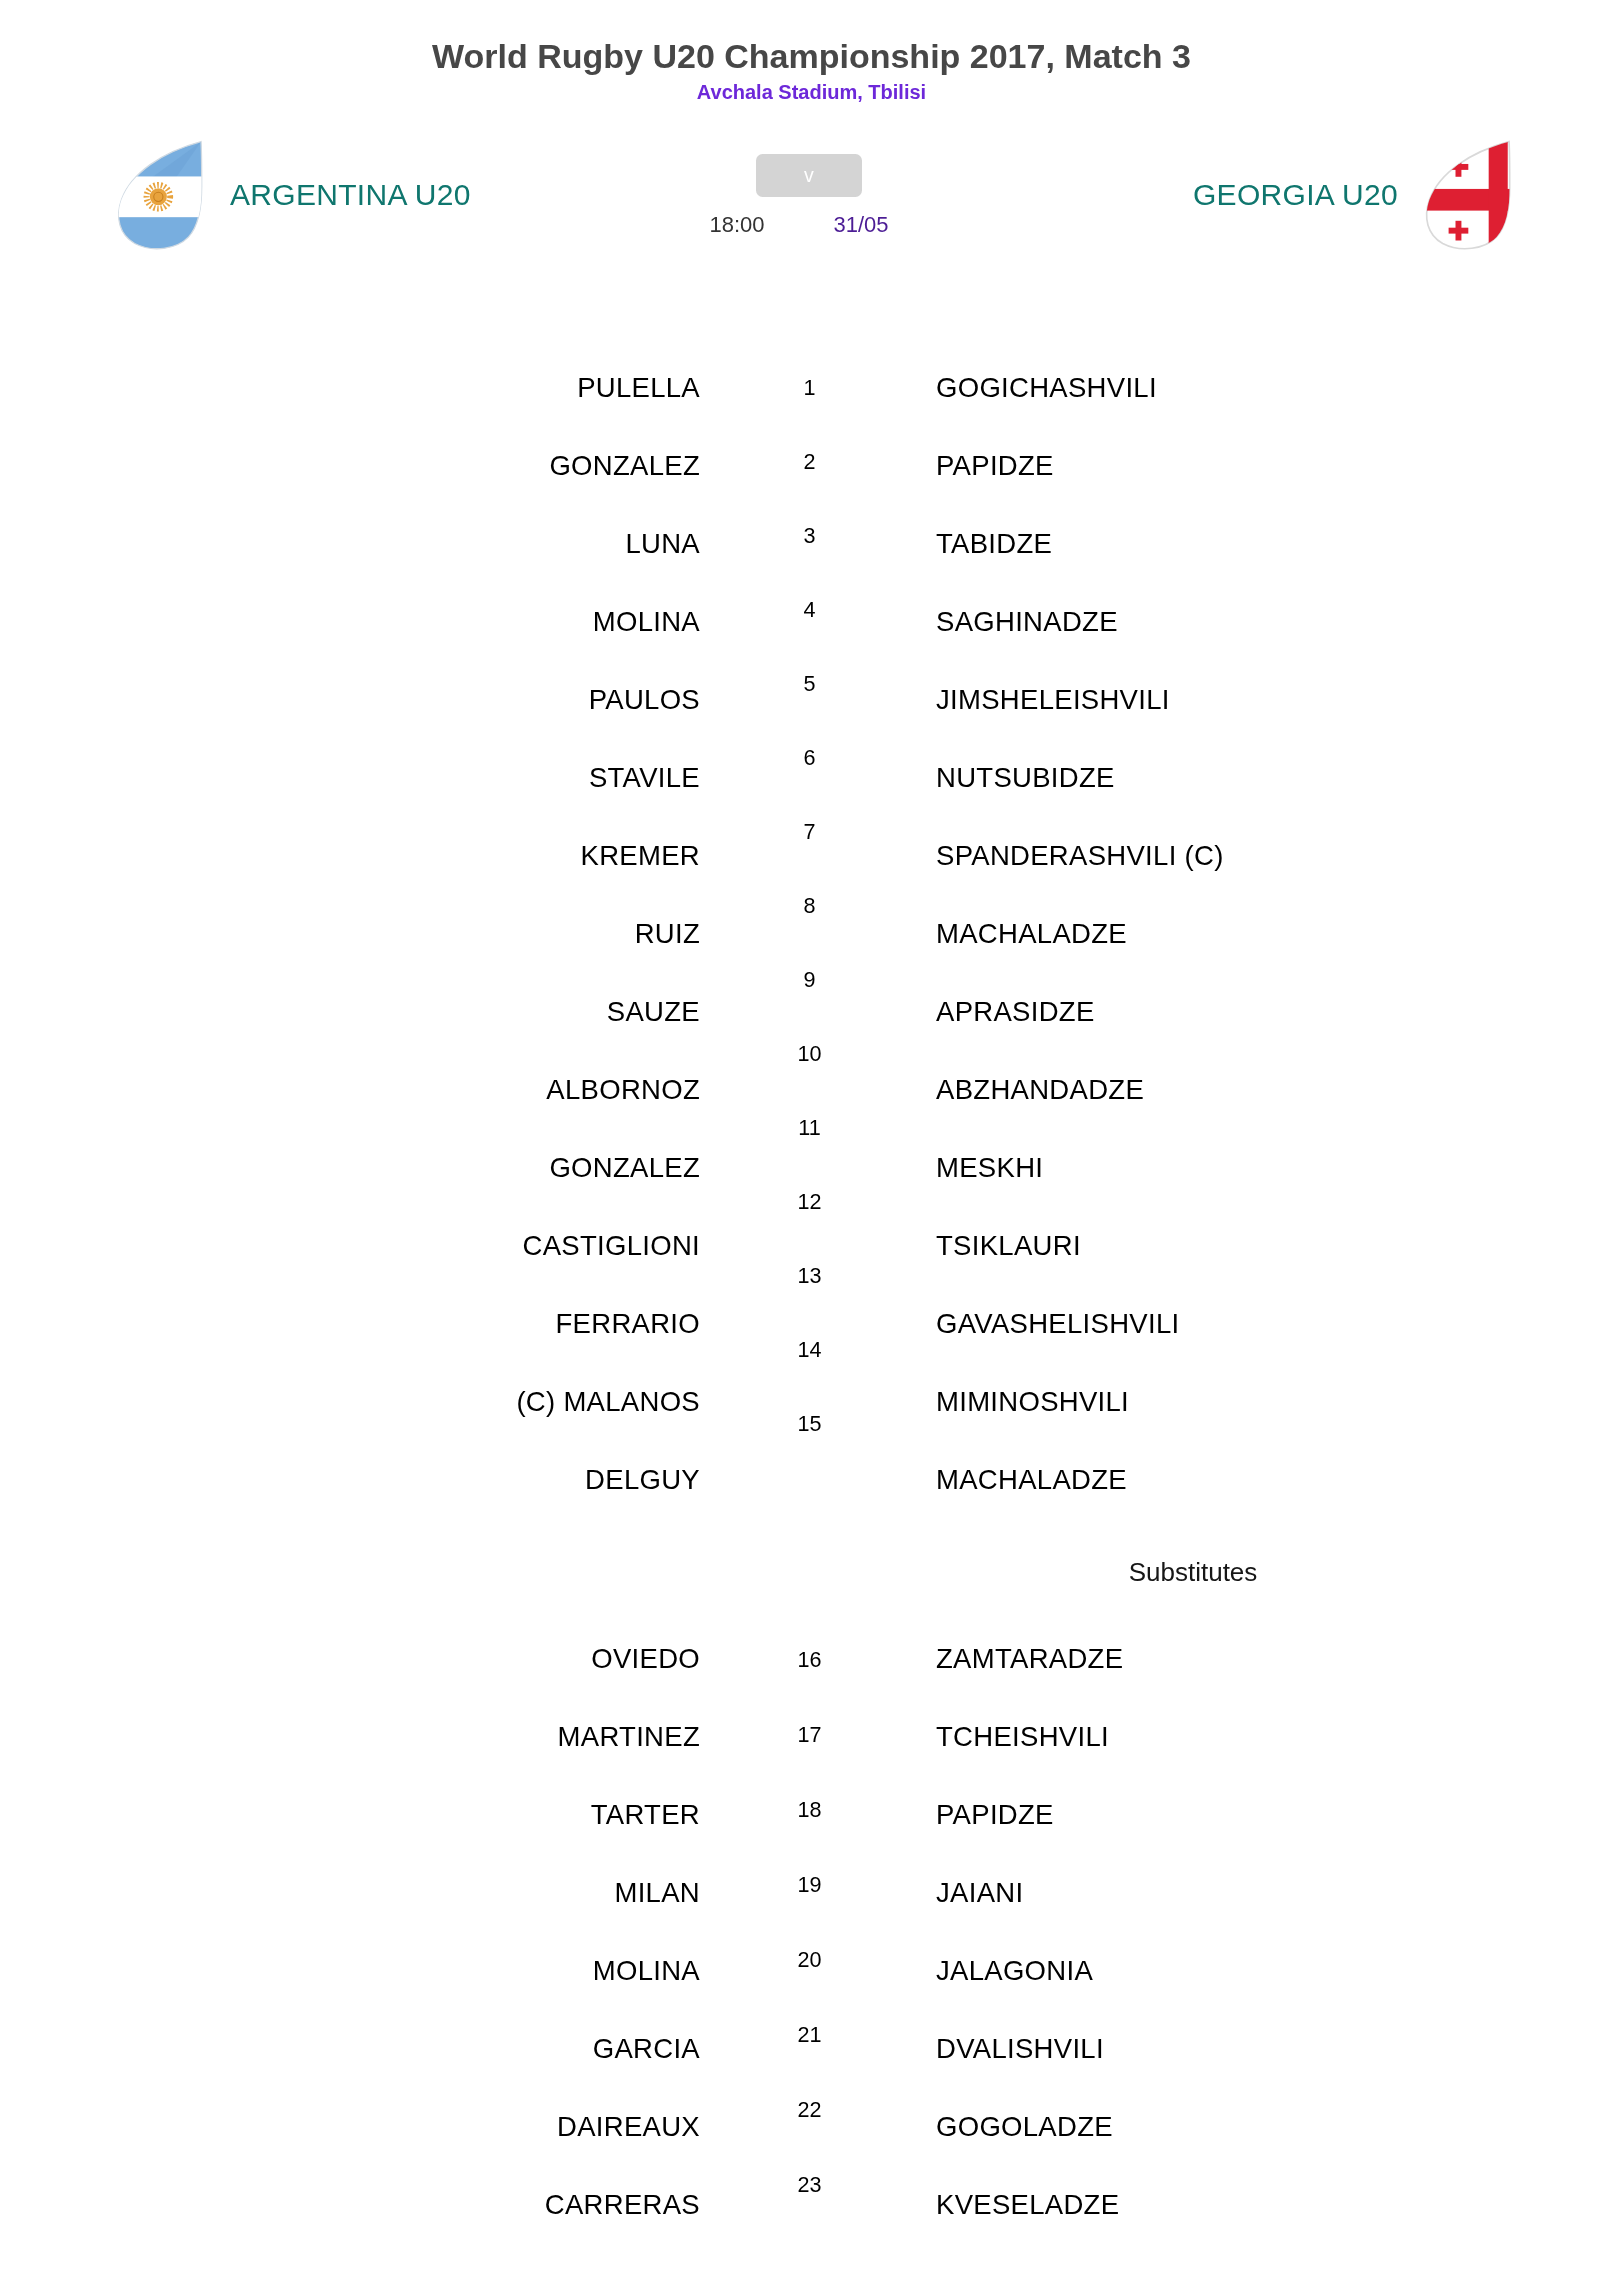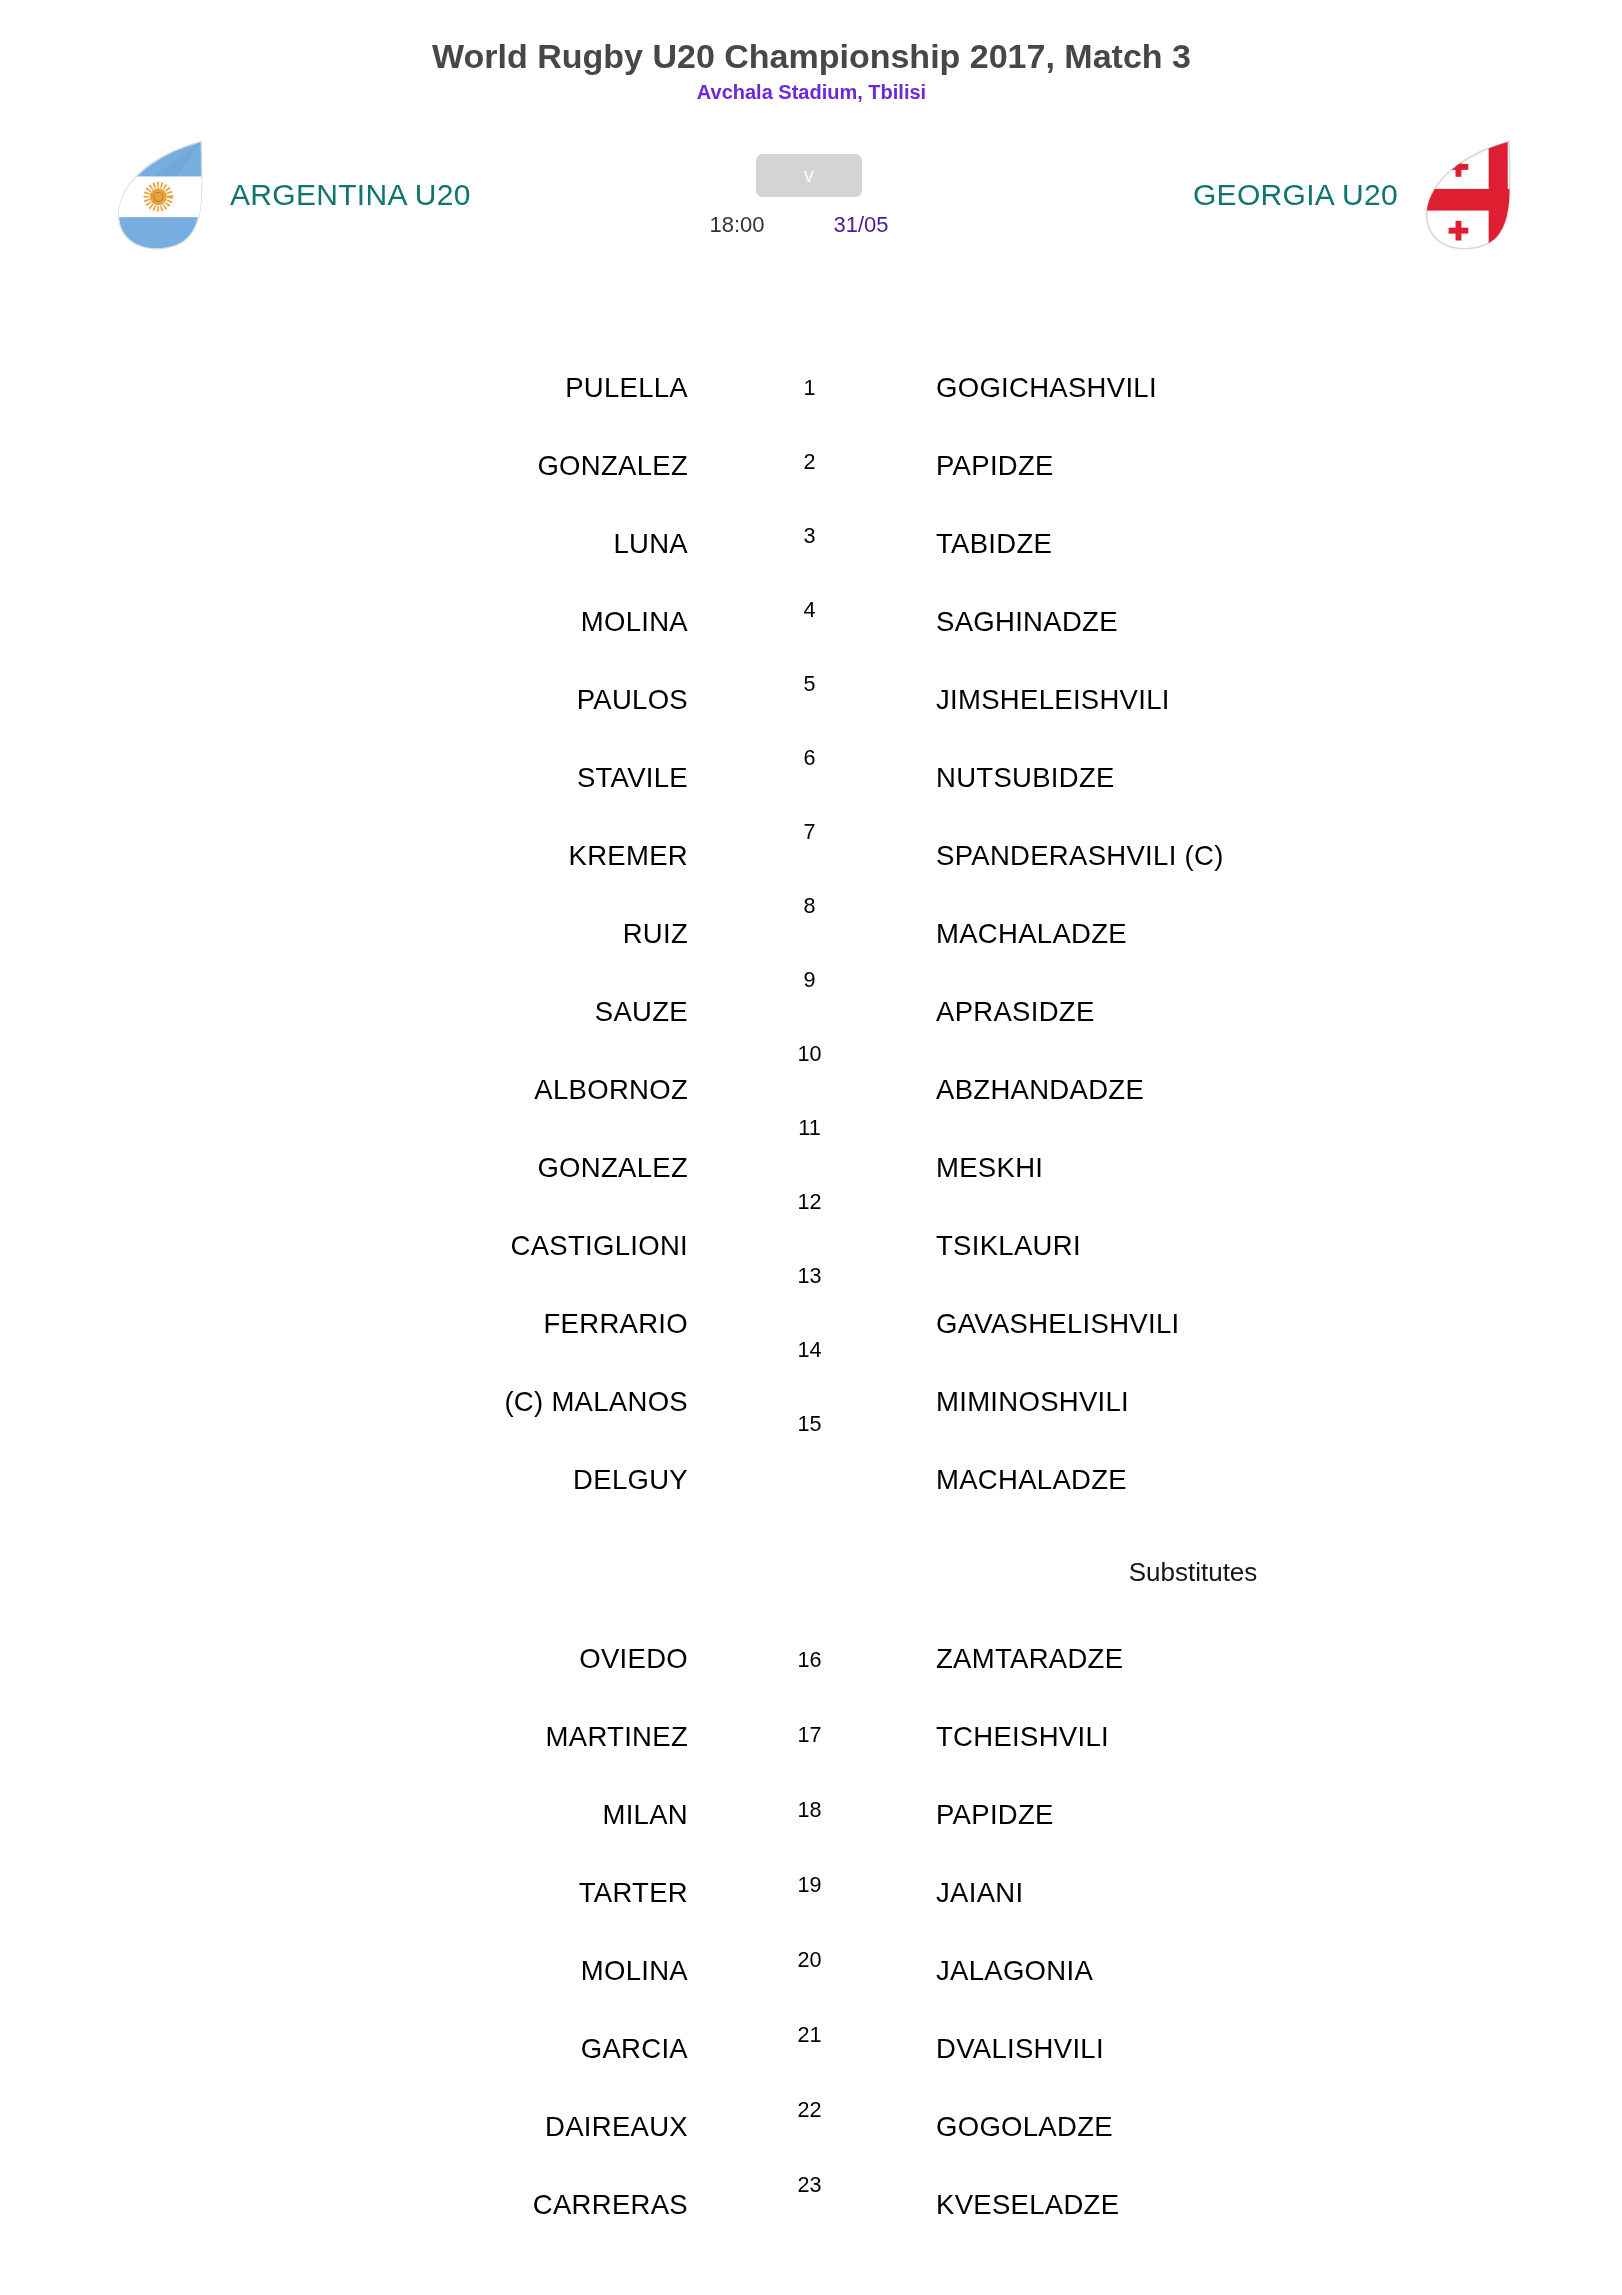--- a/index.html
+++ b/index.html
@@ -30,21 +30,21 @@
   .ko-date{position:absolute;top:212px;left:861px;transform:translateX(-50%);
            font-size:22px;color:#4c1d95;}
 
   
   .col{position:absolute;}
   .cell{display:flex;align-items:center;}
   .name-cell{height:78px;}
   .num-cell{height:74px;justify-content:center;}
   .sub-name-cell{height:78px;}
   .sub-num-cell{height:75px;justify-content:center;}
-  .home-col{left:4px;width:684px;text-align:center;}
+  .home-col{left:16px;width:684px;text-align:center;}
   .home-col .cell{justify-content:flex-end;}
   .away-col{left:936px;width:622px;}
   .away-col .cell{justify-content:flex-start;}
   .num-col{left:770px;width:79px;}
 
   .starters-home,.starters-away{top:349px;}
   .starters-num{top:351px;}
   .subs-home,.subs-away{top:1620px;}
   .subs-num{top:1622px;}
 
@@ -252,26 +252,26 @@
   <div class="subs-label">Substitutes</div>
 
   <div class="col home-col subs-home">
     <div class="cell sub-name-cell">
         <span class="pname">OVIEDO</span>
       </div>
     <div class="cell sub-name-cell">
         <span class="pname">MARTINEZ</span>
       </div>
     <div class="cell sub-name-cell">
+        <span class="pname">TARTER</span>
+      </div>
+    <div class="cell sub-name-cell">
         <span class="pname">MILAN</span>
       </div>
     <div class="cell sub-name-cell">
-        <span class="pname">TARTER</span>
-      </div>
-    <div class="cell sub-name-cell">
         <span class="pname">MOLINA</span>
       </div>
     <div class="cell sub-name-cell">
         <span class="pname">GARCIA</span>
       </div>
     <div class="cell sub-name-cell">
         <span class="pname">DAIREAUX</span>
       </div>
     <div class="cell sub-name-cell">
         <span class="pname">CARRERAS</span>

